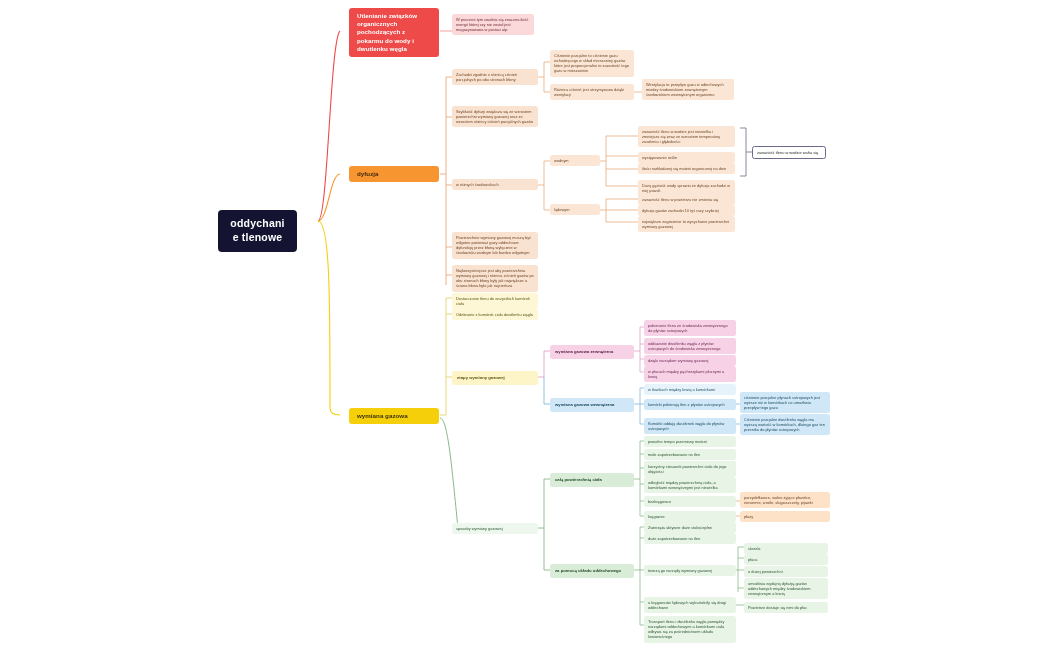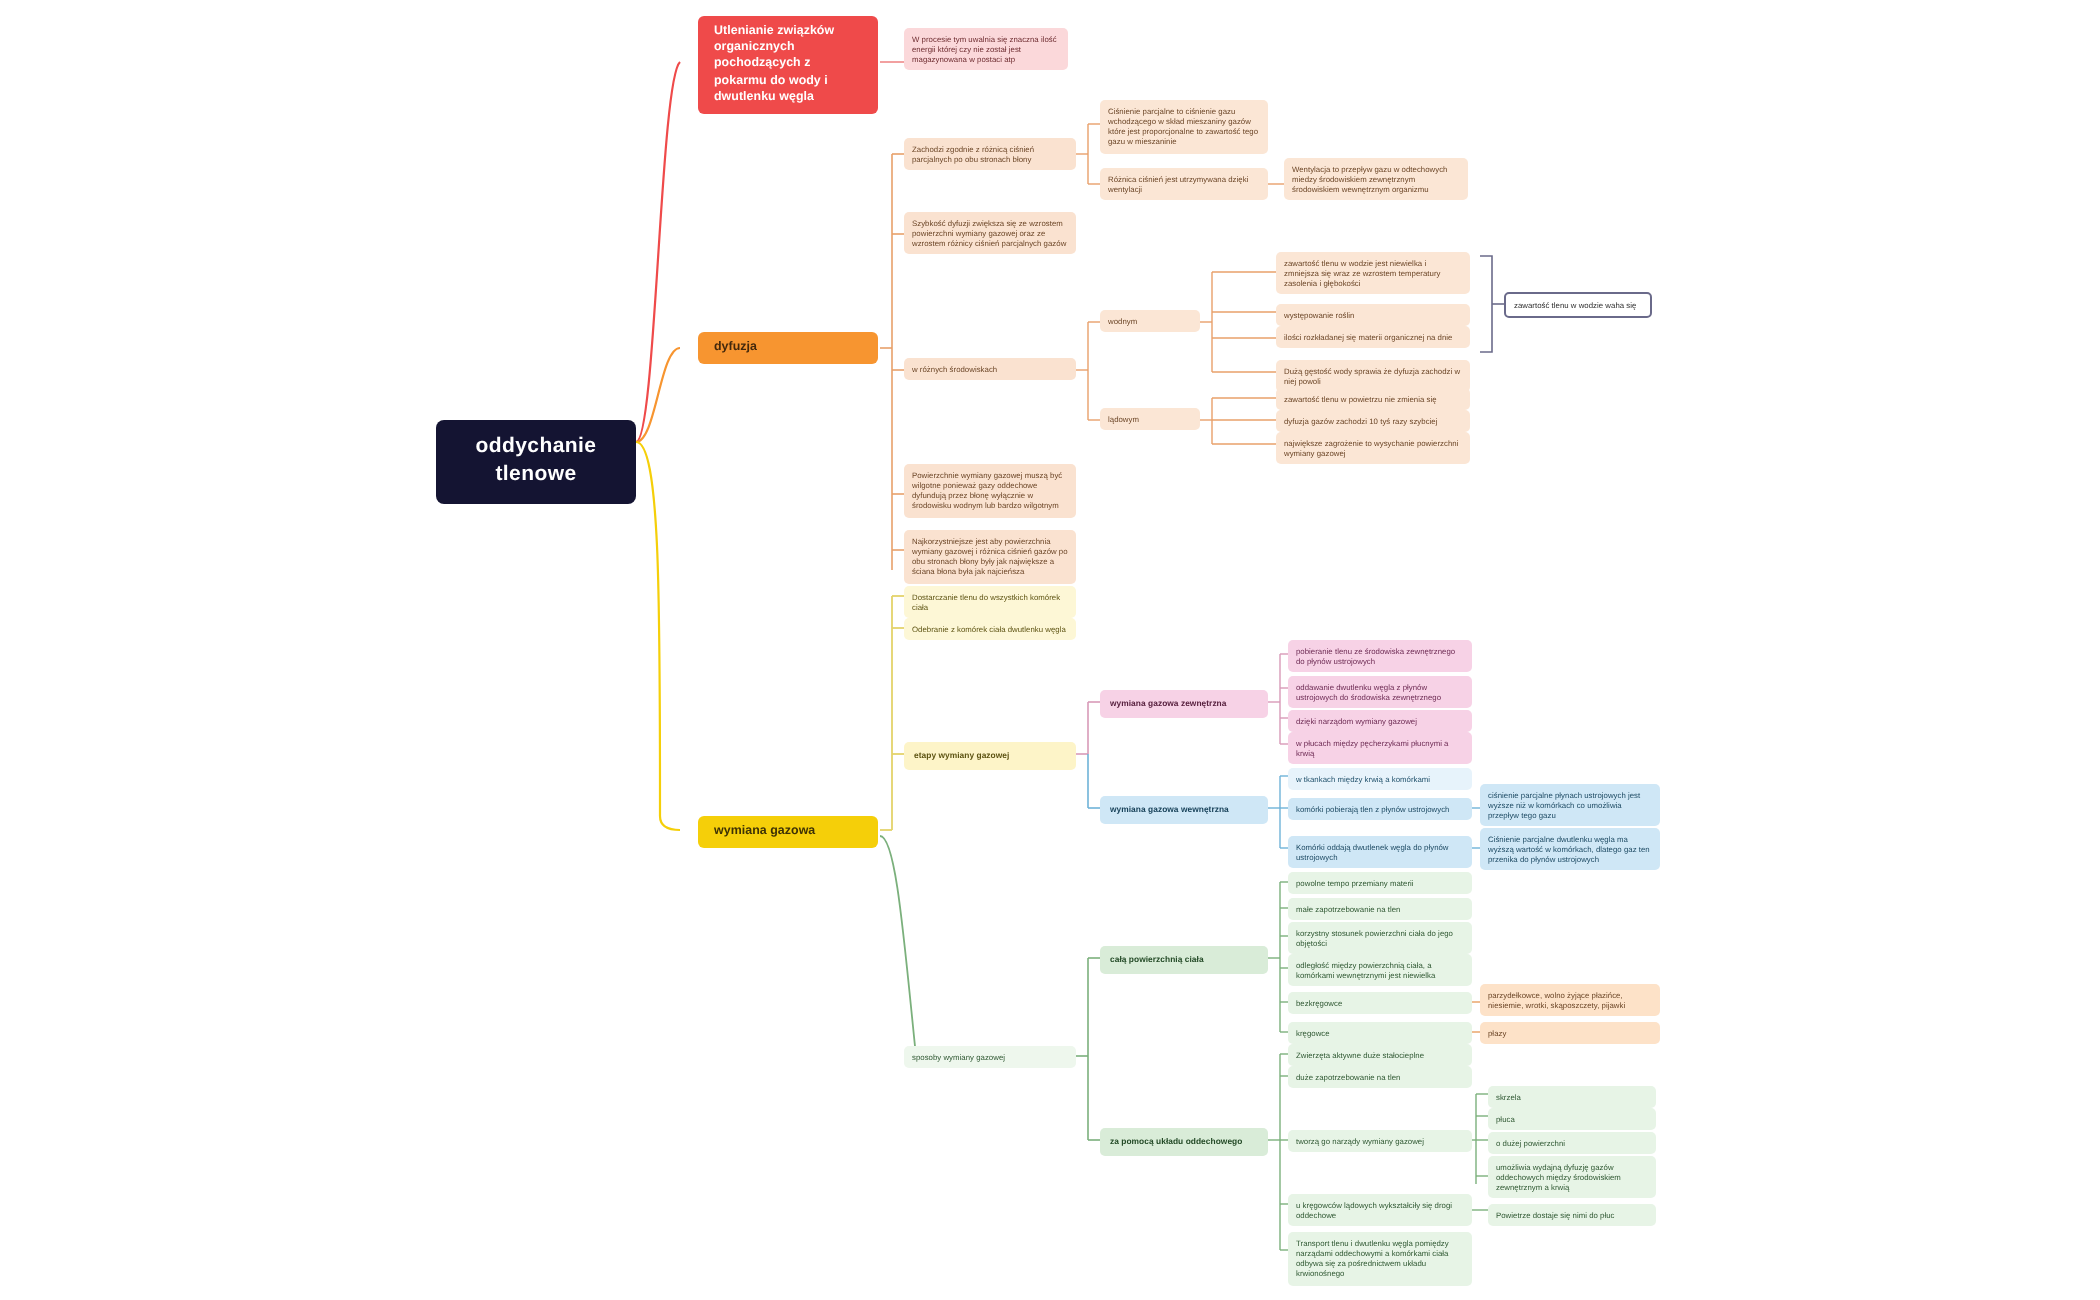--- a/index.html
+++ b/index.html
@@ -184,21 +184,21 @@
     <path d="M732 570 L738 570" stroke="#7bb07c" stroke-width=".7" fill="none"></path>
     <path d="M738 547 L738 592" stroke="#7bb07c" stroke-width=".7" fill="none"></path>
     <path d="M738 547 L744 547" stroke="#7bb07c" stroke-width=".7" fill="none"></path>
     <path d="M738 558 L744 558" stroke="#7bb07c" stroke-width=".7" fill="none"></path>
     <path d="M738 570 L744 570" stroke="#7bb07c" stroke-width=".7" fill="none"></path>
     <path d="M738 588 L744 588" stroke="#7bb07c" stroke-width=".7" fill="none"></path>
 
     <path d="M732 605 L744 605" stroke="#7bb07c" stroke-width=".7" fill="none"></path>
   </svg>
 
-  <div class="node n-root" style="left:218px;top:210px;width:100px;text-align:center;">
+  <div class="node n-root" style="left:218px;top:210px;width:79px;text-align:center;">
     <span>oddychanie tlenowe</span>
   </div>
 
   <div class="node n-b1 b-red" style="left:349px;top:8px;width:90px;">
     <span>Utlenianie związków organicznych pochodzących z pokarmu do wody i dwutlenku węgla</span>
   </div>
   <div class="node leaf t-red" style="left:452px;top:14px;width:82px;">
     <span>W procesie tym uwalnia się znaczna ilość energii której czy nie został jest magazynowana w postaci atp</span>
   </div>
 

